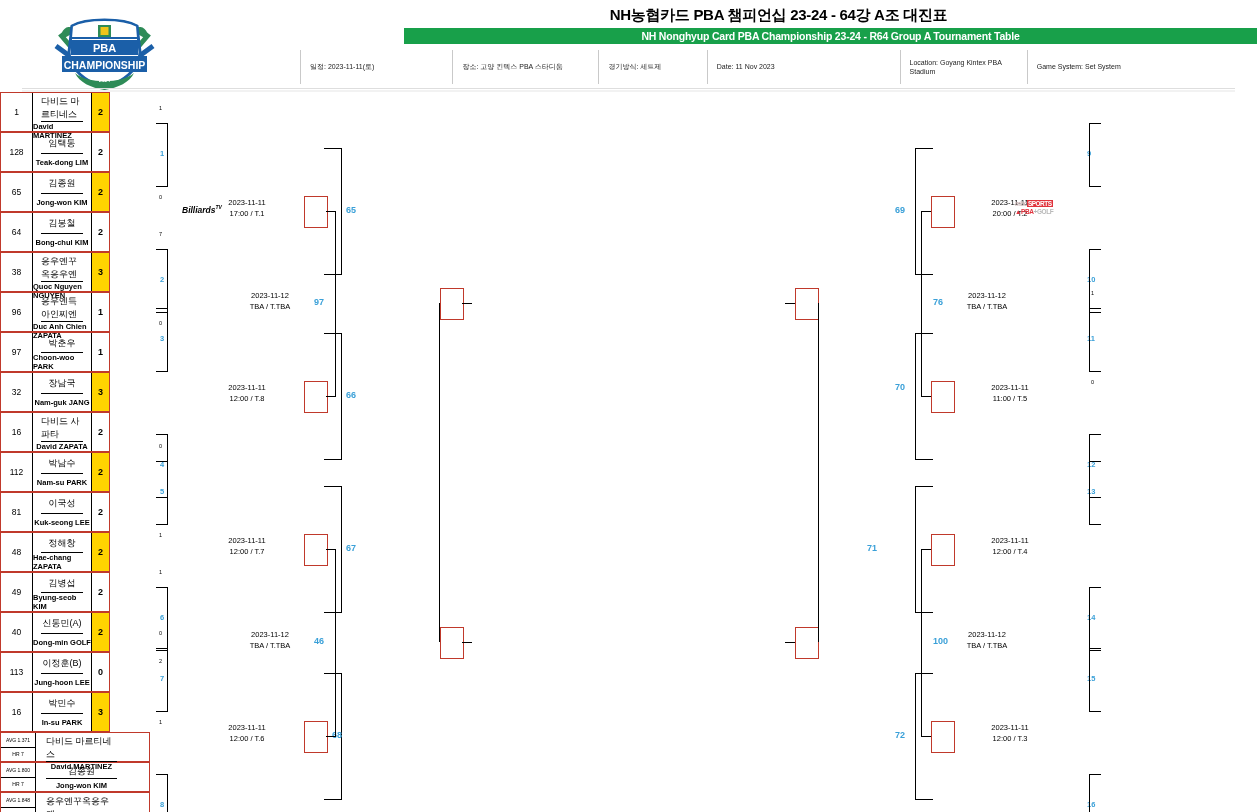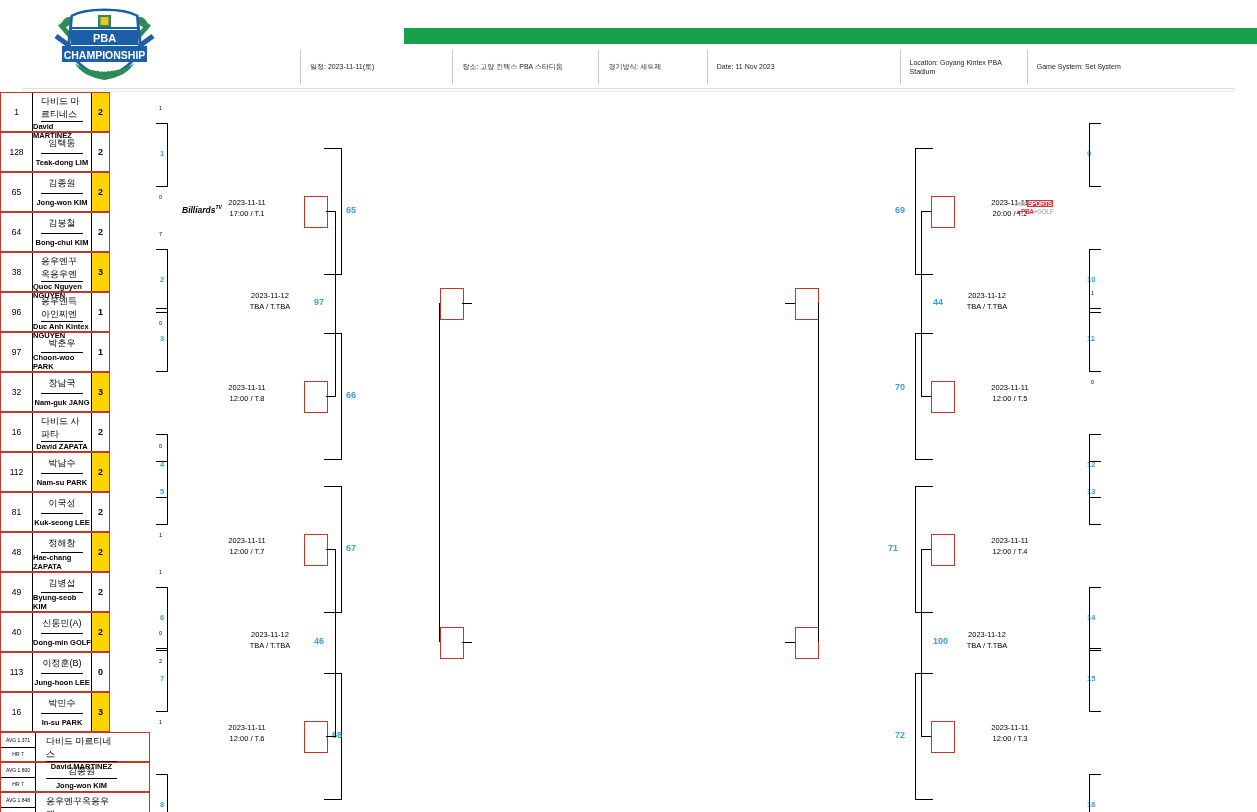--- a/index.html
+++ b/index.html
@@ -3,21 +3,21 @@
 <meta charset="utf-8">
 <style>
   html,body{margin:0;padding:0;}
   body{
     width:1257px;height:812px;background:#ffffff;
     font-family:"Liberation Sans","DejaVu Sans",sans-serif;
     color:#000;overflow:hidden;position:relative;
   }
   
   #header{position:absolute;left:0;top:0;width:1257px;height:90px;background:#fff;}
-  #logo{position:absolute;left:42px;top:6px;width:125px;height:78px;}
+  #logo{position:absolute;left:42px;top:16px;width:125px;height:78px;}
   #title{
     position:absolute;left:300px;top:6px;width:957px;
     text-align:center;font-size:15px;font-weight:bold;letter-spacing:-0.3px;
   }
   #subtitle-bar{
     position:absolute;left:404px;top:28px;width:853px;height:16px;
     background:#18a04a;
   }
   #subtitle{
     position:absolute;left:404px;top:29px;width:853px;height:15px;
@@ -110,21 +110,23 @@
         <rect x="58.5" y="11" width="8" height="8" fill="#f0c419"></rect>
         <rect x="29" y="24" width="67" height="15" fill="#1b5fa8"></rect>
         <text x="62.5" y="35.5" font-size="11" font-weight="bold" fill="#ffffff" text-anchor="middle" font-family="Liberation Sans, sans-serif">PBA</text>
         <rect x="20" y="40" width="85" height="16" fill="#1b5fa8"></rect>
         <text x="62.5" y="52.5" font-size="10.5" font-weight="bold" fill="#ffffff" text-anchor="middle" font-family="Liberation Sans, sans-serif">CHAMPIONSHIP</text>
         <path d="M33 57 C45 68 80 68 92 57 C88 66 76 72 62.5 74 C49 72 37 66 33 57 Z" fill="#2e8b57"></path>
         <text x="62.5" y="66" font-size="5" font-weight="bold" fill="#ffffff" text-anchor="middle" font-family="Liberation Sans, sans-serif">2024</text>
       </g>
     </svg>
   </div>
+  <div id="title">NH농협카드 PBA 챔피언십 23-24 - 64강 A조 대진표</div>
   <div id="subtitle-bar"></div>
+  <div id="subtitle">NH Nonghyup Card PBA Championship 23-24 - R64 Group A Tournament Table</div>
   <div id="meta">
     <div class="meta-cell" style="width:152px">일정: 2023-11-11(토)</div>
     <div class="meta-cell" style="width:145px">장소: 고양 킨텍스 PBA 스타디움</div>
     <div class="meta-cell" style="width:105px">경기방식: 세트제</div>
     <div class="meta-cell" style="width:195px">Date: 11 Nov 2023</div>
     <div class="meta-cell" style="width:125px">Location: Goyang Kintex PBA Stadium</div>
     <div class="meta-cell" style="width:235px">Game System: Set System</div>
   </div>
   <div id="hrule"></div>
   <div id="hrule2"></div>
@@ -172,21 +174,21 @@
       <div class="nm">
       <div class="kr">응우옌꾸옥응우옌</div>
       <div class="en">Quoc Nguyen NGUYEN</div>
       </div>
       <div class="sc win">3</div>
     </div>
     <div class="r1" style="left: 48px; top: 260px; width: 108px; height: 38px;">
       <div class="seed">96</div>
       <div class="nm">
       <div class="kr">응우옌득아인찌엔</div>
-      <div class="en">Duc Anh Kintex NGUYEN</div>
+      <div class="en">Duc Anh Chien ZAPATA</div>
       </div>
       <div class="sc">1</div>
     </div>
     <div class="r1" style="left: 48px; top: 323px; width: 108px; height: 38px;">
       <div class="seed">97</div>
       <div class="nm">
       <div class="kr">박춘우</div>
       <div class="en">Choon-woo PARK</div>
       </div>
       <div class="sc">1</div>
@@ -432,49 +434,49 @@
     <div class="mno" style="left: 895px; top: 112.5px;">69</div>
     <div class="bcast" style="left: 1015px; top: 107.5px;">
       <div class="mbc">mbc<b>SPORTS</b></div>
            <div class="pbas">▲PBA<span>+GOLF</span></div>
     </div>
     <div class="ln" style="left: 915px; top: 240.5px; width: 18px; height: 1px;"></div>
     <div class="ln" style="left: 915px; top: 366.5px; width: 18px; height: 1px;"></div>
     <div class="ln" style="left: 915px; top: 240.5px; width: 1px; height: 126px;"></div>
     <div class="mmeta" style="left: 965px; top: 289.5px; width: 90px;">
       <div>2023-11-11</div>
-       <div>12:00 / T.5</div>
+       <div>11:00 / T.5</div>
     </div>
     <div class="mno" style="left: 895px; top: 290px;">70</div>
     <div class="ln" style="left: 915px; top: 393.5px; width: 18px; height: 1px;"></div>
     <div class="ln" style="left: 915px; top: 519.5px; width: 18px; height: 1px;"></div>
     <div class="ln" style="left: 915px; top: 393.5px; width: 1px; height: 126px;"></div>
     <div class="mmeta" style="left: 965px; top: 442.5px; width: 90px;">
       <div>2023-11-11</div>
        <div>12:00 / T.4</div>
     </div>
-    <div class="mno" style="left: 888px; top: 450.5px;">71</div>
+    <div class="mno" style="left: 867px; top: 450.5px;">71</div>
     <div class="ln" style="left: 915px; top: 580.5px; width: 18px; height: 1px;"></div>
     <div class="ln" style="left: 915px; top: 706.5px; width: 18px; height: 1px;"></div>
     <div class="ln" style="left: 915px; top: 580.5px; width: 1px; height: 126px;"></div>
     <div class="mmeta" style="left: 965px; top: 629.5px; width: 90px;">
       <div>2023-11-11</div>
        <div>12:00 / T.3</div>
     </div>
     <div class="mno" style="left: 895px; top: 637.5px;">72</div>
     <div class="stub" style="left: 931px; top: 103.5px; width: 22px; height: 30px;"></div>
     <div class="ln" style="left: 921px; top: 118.5px; width: 10px; height: 1px;"></div>
     <div class="stub" style="left: 931px; top: 288.5px; width: 22px; height: 30px;"></div>
     <div class="ln" style="left: 921px; top: 303.5px; width: 10px; height: 1px;"></div>
     <div class="ln" style="left: 921px; top: 118.5px; width: 1px; height: 185px;"></div>
     <div class="mmeta" style="left: 947px; top: 198px; width: 80px;">
       <div>2023-11-12</div>
        <div>TBA / T.TBA</div>
     </div>
-    <div class="mno" style="left: 933px; top: 205px;">44</div>
+    <div class="mno" style="left: 933px; top: 205px;">76</div>
     <div class="stub" style="left: 931px; top: 441.5px; width: 22px; height: 30px;"></div>
     <div class="ln" style="left: 921px; top: 456.5px; width: 10px; height: 1px;"></div>
     <div class="stub" style="left: 931px; top: 628.5px; width: 22px; height: 30px;"></div>
     <div class="ln" style="left: 921px; top: 643.5px; width: 10px; height: 1px;"></div>
     <div class="ln" style="left: 921px; top: 456.5px; width: 1px; height: 187px;"></div>
     <div class="mmeta" style="left: 947px; top: 537px; width: 80px;">
       <div>2023-11-12</div>
        <div>TBA / T.TBA</div>
     </div>
     <div class="mno" style="left: 933px; top: 544px;">100</div>

